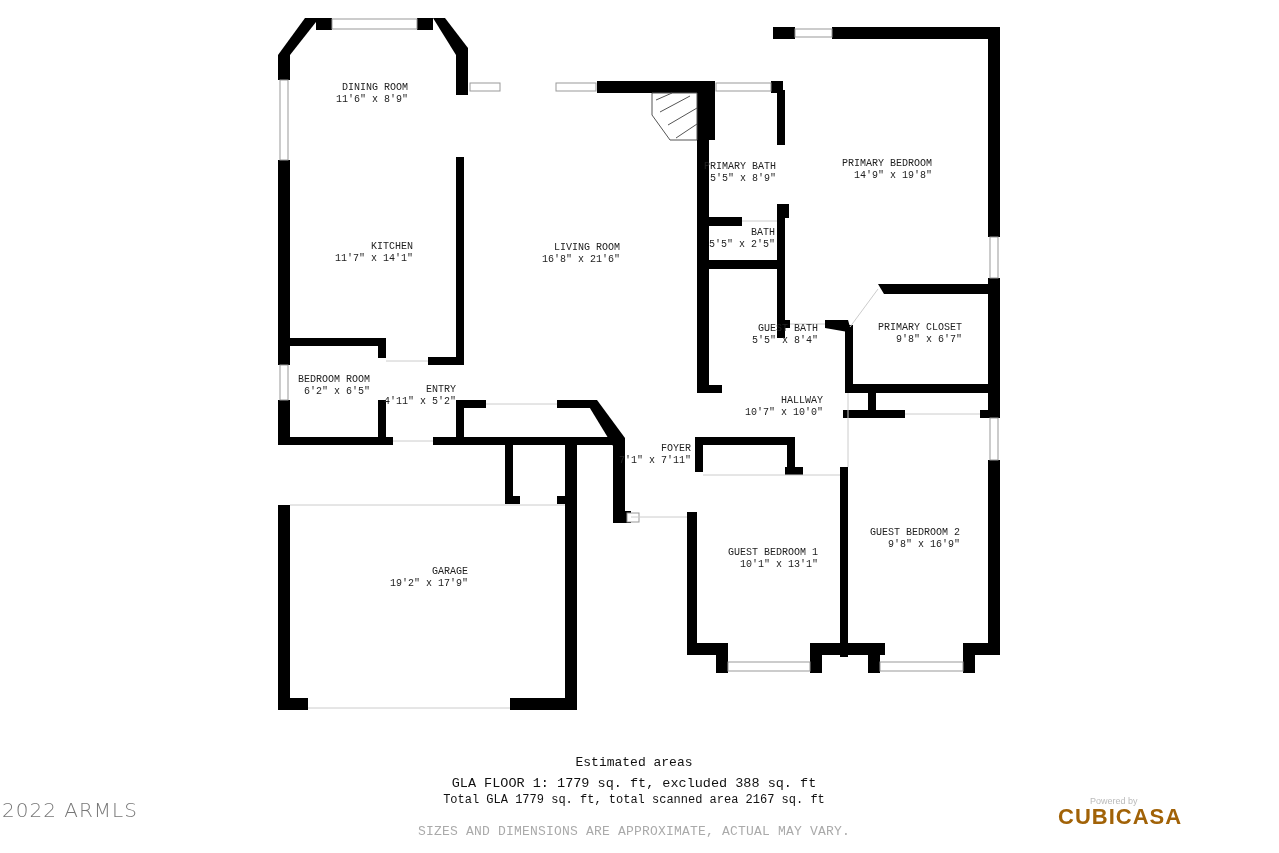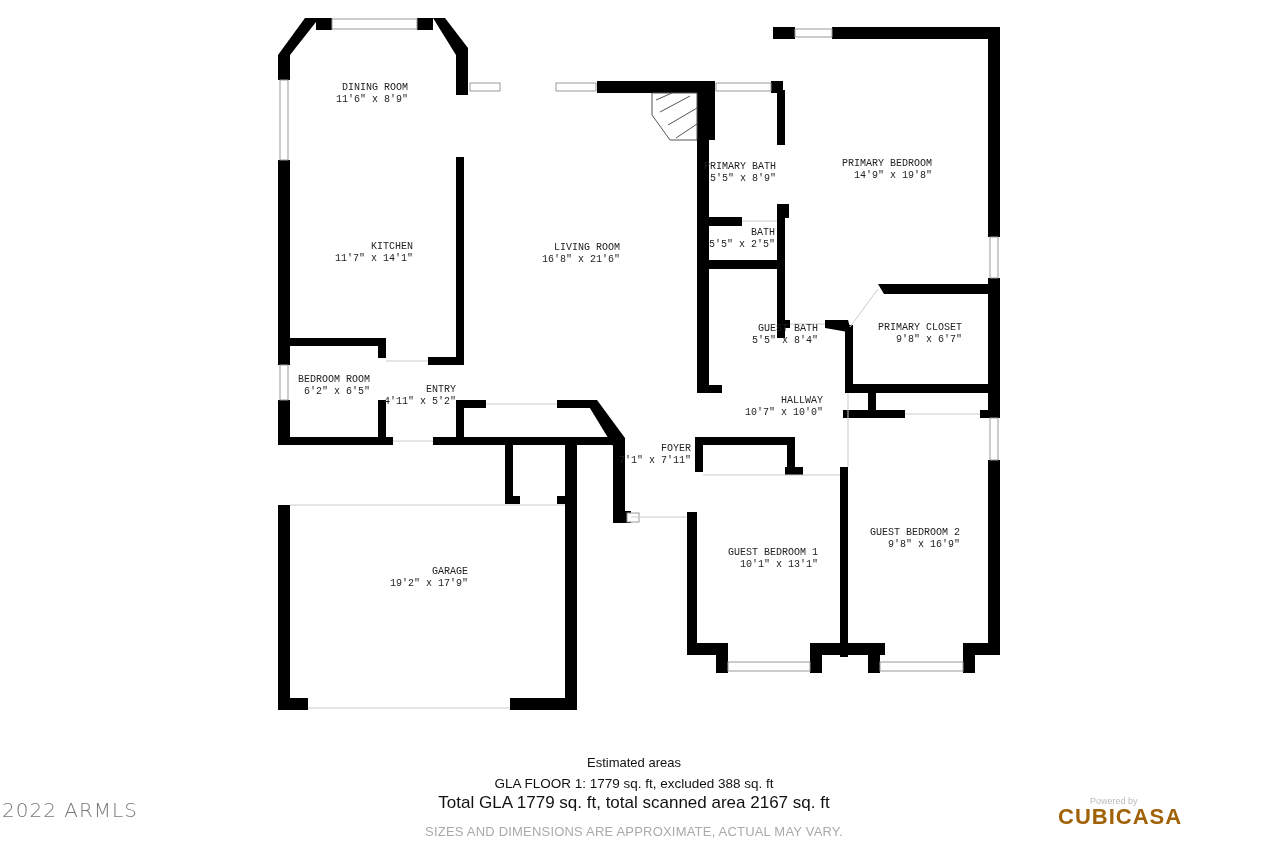--- a/index.html
+++ b/index.html
@@ -1,23 +1,23 @@
 <!DOCTYPE html>
 <html><head>
 <meta charset="utf-8">
 <style>
   html, body { margin: 0; padding: 0; background: #ffffff; }
   body { width: 1279px; height: 853px; position: relative; overflow: hidden; font-family: "Liberation Sans", sans-serif; }
   #plan { position: absolute; left: 0; top: 0; }
   .room-label { position: absolute; text-align: right; color: #222; font-family: Liberation Mono, monospace; font-size: 10px; line-height: 12px; transform: translateX(-50%); white-space: nowrap; }
   .room-label .dim { display: block; }
-  .footer { position: absolute; left: 0; width: 1268px; text-align: center; font-family: Liberation Sans, sans-serif; color: #111; }
+  .footer { position: absolute; left: 0; width: 1268px; text-align: center; font-family: Liberation Mono, monospace; color: #111; }
   .f-title { top: 755px; font-size: 13px; }
   .f-line1 { top: 776px; font-size: 13.5px; }
-  .f-line2 { top: 793px; font-size: 17px; }
+  .f-line2 { top: 793px; font-size: 12px; }
   .f-disclaimer { top: 824px; font-size: 13px; color: #aaa; letter-spacing: 0.2px; }
   .copyright { position: absolute; left: 2px; top: 798px; font-family: "DejaVu Sans", sans-serif; font-size: 20px; font-weight: 200; color: #777; letter-spacing: 1px; }
   .powered { position: absolute; left: 1090px; top: 796px; font-family: "Liberation Sans", sans-serif; font-size: 9px; color: #bbb; }
   .brand { position: absolute; left: 1058px; top: 804px; font-family: "Liberation Sans", sans-serif; font-size: 22px; font-weight: bold; color: #a16207; letter-spacing: 1px; }
 </style>
 </head>
 <body>
 
 <svg id="plan" width="1279" height="853" viewBox="0 0 1279 853" xmlns="http://www.w3.org/2000/svg">
   <g fill="#000">

